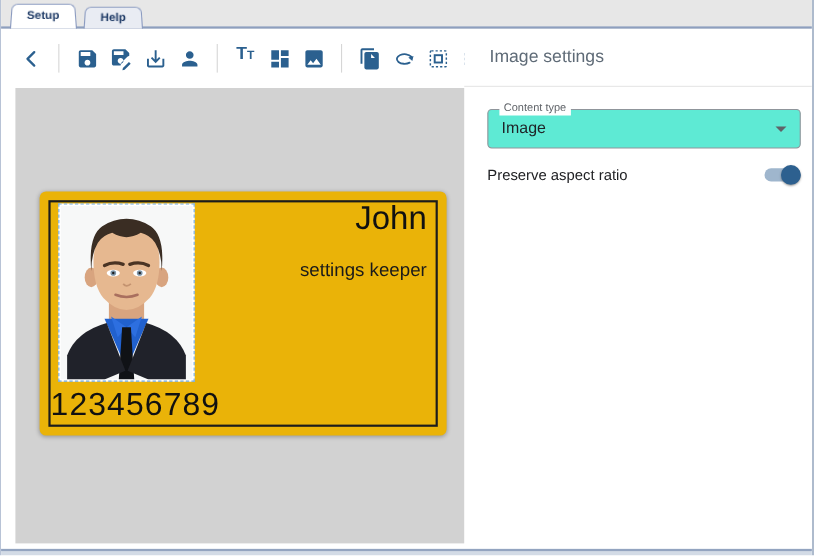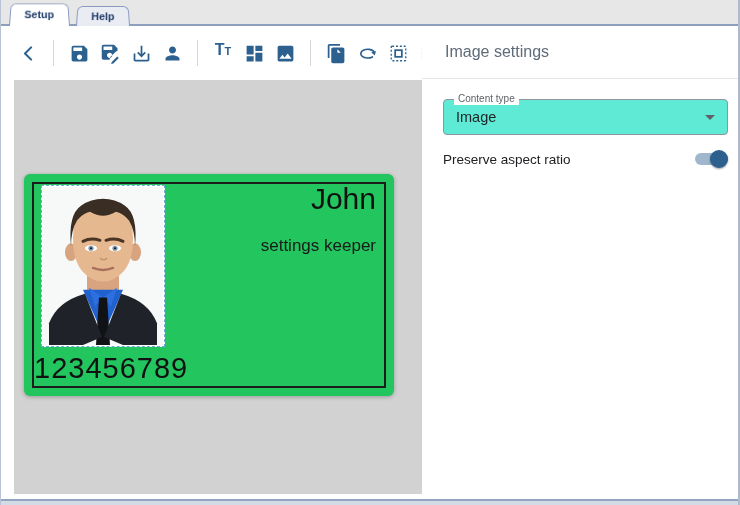--- a/index.html
+++ b/index.html
@@ -29,21 +29,21 @@
   
   .toolbar{height:54px;flex:0 0 auto;display:flex;align-items:center;padding-left:16px;gap:9px;background:#fff}
   .tool{width:22px;height:22px;display:flex;align-items:center;justify-content:center;color:var(--icon-blue);cursor:pointer;flex:0 0 auto}
   .tool svg{width:21px;height:21px;display:block}
   .tsep{width:1px;height:26px;background:#d6d6d6;margin:0 5px;flex:0 0 auto}
   .text-icon{font-weight:bold;color:var(--icon-blue);display:flex;align-items:baseline;line-height:1}
   .text-icon .big{font-size:16px}
   .text-icon .small{font-size:11px}
   
   .canvas{margin-left:13px;width:408px;height:414px;background:var(--canvas-gray);position:relative;flex:0 0 auto}
-  .card{position:absolute;left:10px;top:94px;width:370px;height:222px;background:#22c55e;border-radius:6px;
+  .card{position:absolute;left:22px;top:94px;width:370px;height:222px;background:#eab308;border-radius:6px;
         box-shadow:0 1px 4px rgba(0,0,0,.28)}
   .card-inner{position:absolute;left:8px;top:8px;right:8px;bottom:8px;border:2px solid #1c1c1c}
   .photo-frame{position:absolute;left:7px;top:1px;width:124px;height:162px;border:1px dashed var(--selection-dash);background:#fff;padding:1px}
   .photo-frame svg{width:100%;height:100%;display:block}
   .card-name{position:absolute;top:-2px;right:8px;font-size:30px;color:#111;white-space:nowrap}
   .card-role{position:absolute;top:52px;right:8px;font-size:17px;color:#1a1a1a;white-space:nowrap}
   .card-number{position:absolute;bottom:1px;left:0;right:0;font-size:29px;letter-spacing:1px;color:#111}
   
   .panel{flex:1;background:#fff;display:flex;flex-direction:column;min-width:0}
   .panel-head{height:53px;flex:0 0 auto;display:flex;align-items:center;padding-left:23px;border-bottom:1px solid #e6e6e6}

